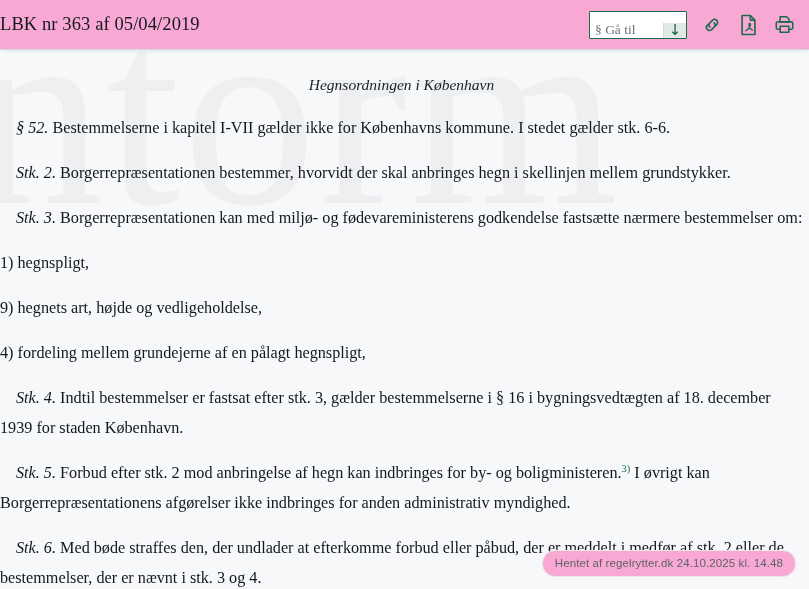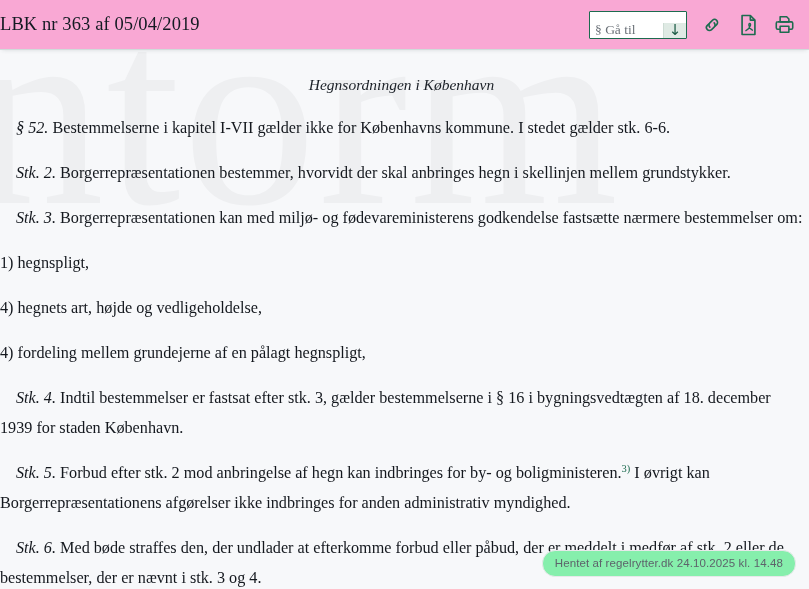--- a/index.html
+++ b/index.html
@@ -155,21 +155,21 @@
     text-decoration: none;
     cursor: pointer;
   }
 
   
   #footer-stamp {
     position: absolute;
     right: 13px;
     bottom: 12px;
     z-index: 4;
-    background: #86efac;
+    background: #f9a8d4;
     border: 1px solid #e7e8ea;
     border-radius: 13px;
     padding: 6px 12px 7px 12px;
     font-family: "Liberation Sans", "DejaVu Sans", sans-serif;
     font-size: 11.5px;
     color: #5d636b;
     letter-spacing: .1px;
     white-space: nowrap;
     margin-left: 26px;
   }
@@ -220,21 +220,21 @@
 
   <div id="section-heading">Hegnsordningen i København</div>
 
   <p class="para blk-first indent"><span class="lead">§ 52.</span><span> Bestemmelserne i kapitel I-VII gælder ikke for Københavns kommune. I stedet gælder stk. 6-6.</span></p>
 
   <p class="para blk indent"><span class="lead">Stk. 2.</span><span> Borgerrepræsentationen bestemmer, hvorvidt der skal anbringes hegn i skellinjen mellem grundstykker.</span></p>
 
   <p class="para blk indent"><span class="lead">Stk. 3.</span><span> Borgerrepræsentationen kan med miljø- og fødevareministerens godkendelse fastsætte nærmere bestemmelser om:</span></p>
 
   <p class="para blk">1) hegnspligt,</p>
-  <p class="para blk">4) hegnets art, højde og vedligeholdelse,</p>
+  <p class="para blk">9) hegnets art, højde og vedligeholdelse,</p>
   <p class="para blk">4) fordeling mellem grundejerne af en pålagt hegnspligt,</p>
 
   <p class="para blk indent"><span class="lead">Stk. 4.</span><span> Indtil bestemmelser er fastsat efter stk. 3, gælder bestemmelserne i § 16 i bygningsvedtægten af 18. december 1939 for staden København.</span></p>
 
   <p class="para blk indent"><span class="lead">Stk. 5.</span><span> Forbud efter stk. 2 mod anbringelse af hegn kan indbringes for by- og boligministeren.</span><a class="fn">3)</a><span> I øvrigt kan Borgerrepræsentationens afgørelser ikke indbringes for anden administrativ myndighed.</span></p>
 
   <p class="para blk indent"><span class="lead">Stk. 6.</span><span> Med bøde straffes den, der undlader at efterkomme forbud eller påbud, der er meddelt i medfør af stk. 2 eller de bestemmelser, der er nævnt i stk. 3 og 4.</span></p>
 
 </div>
 

